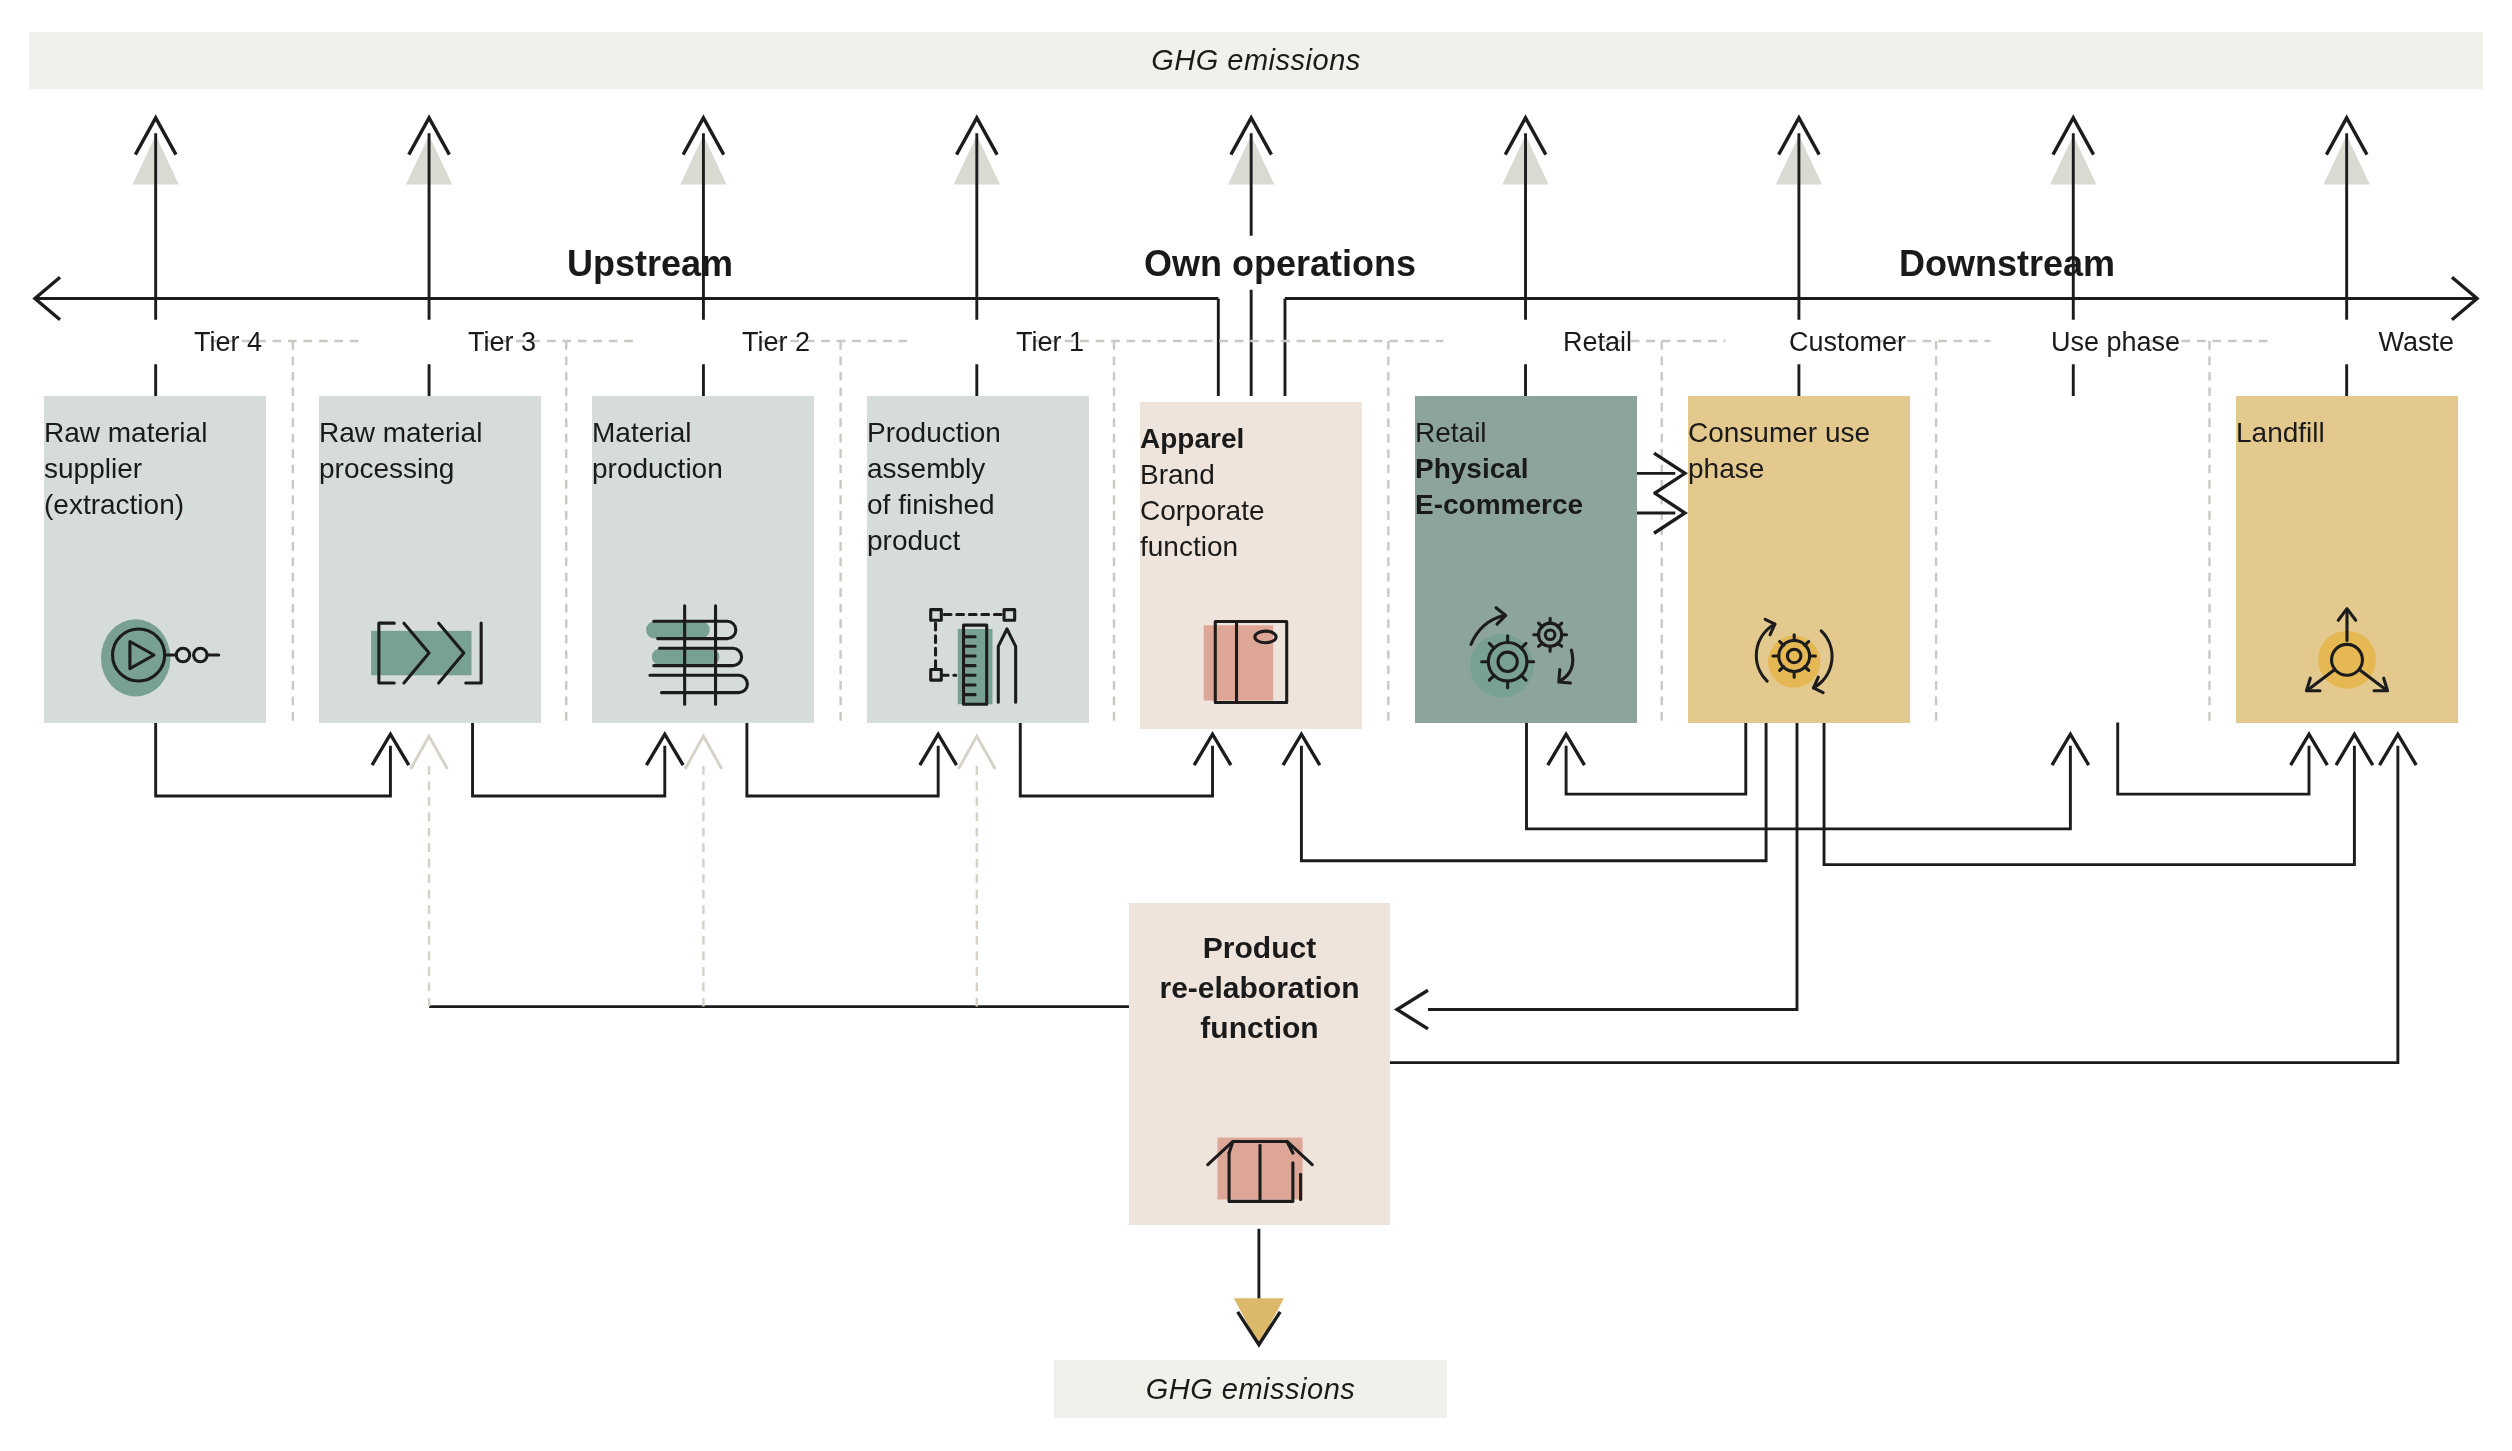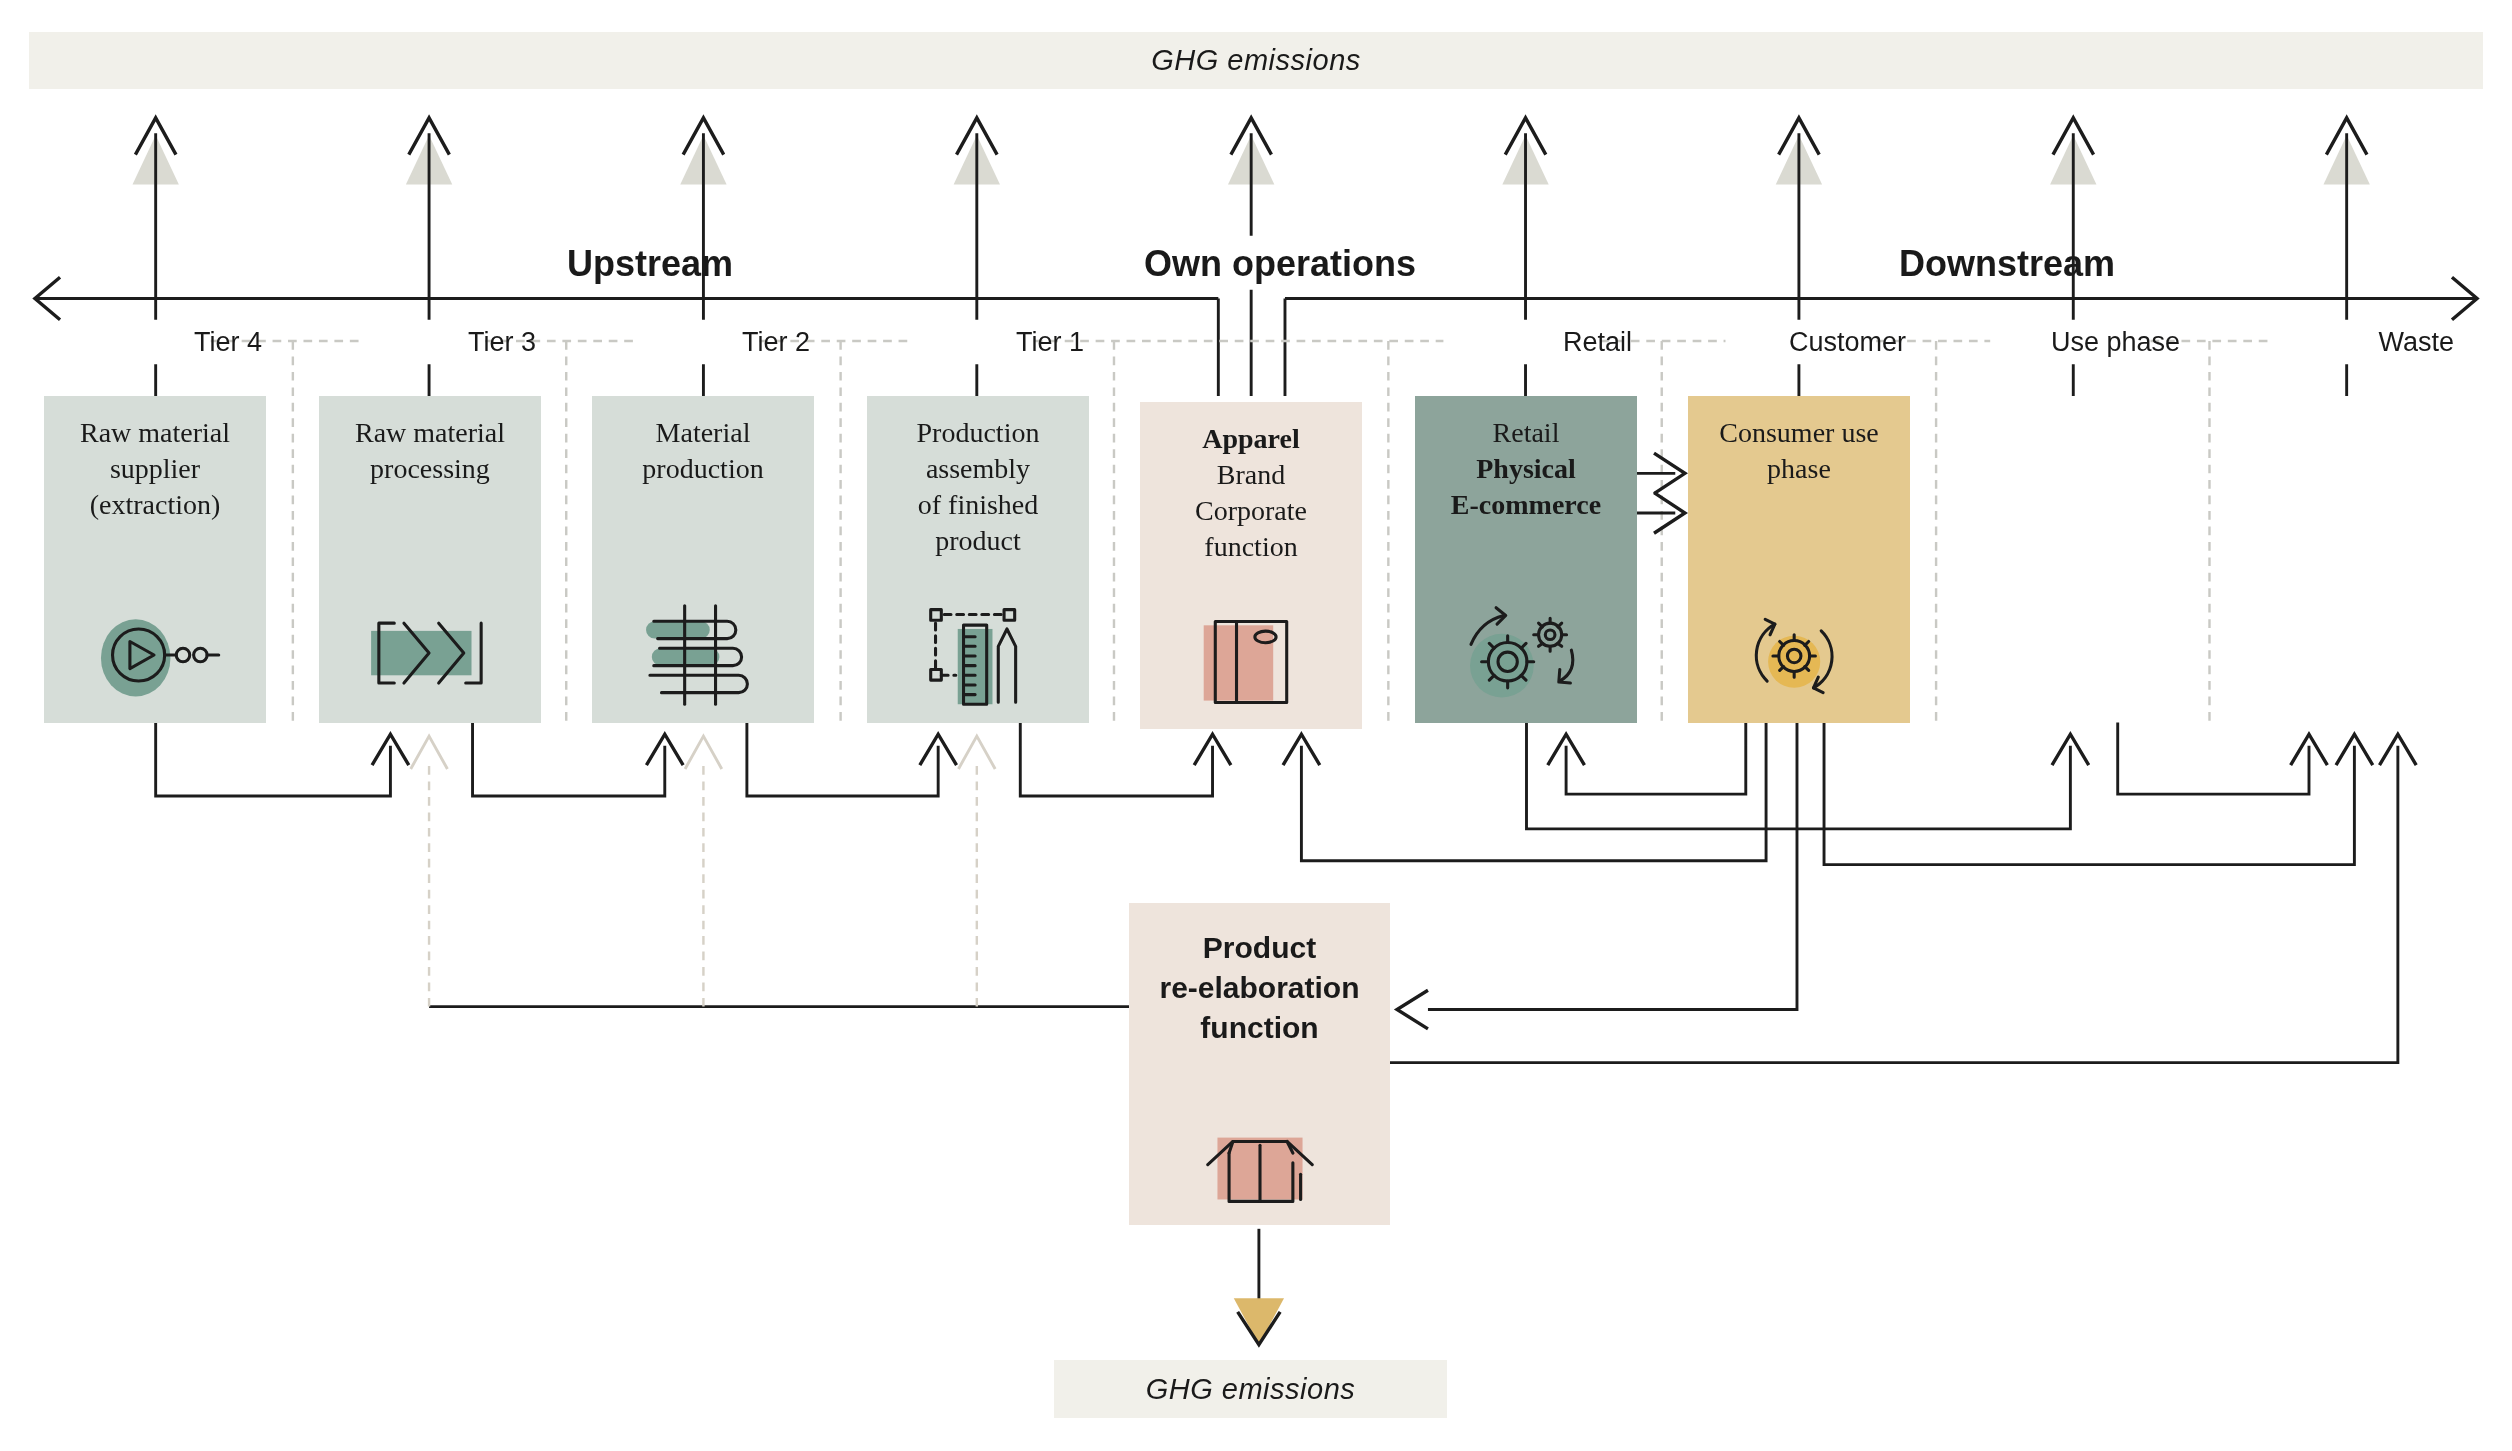--- a/index.html
+++ b/index.html
@@ -12,21 +12,21 @@
   .ghg-top{left:29px;top:32px;width:2454px;height:57px;}
   .ghg-bottom{left:1054px;top:1360px;width:393px;height:58px;}
 
   .region-label{position:absolute;width:329px;text-align:right;font-size:36px;font-weight:bold;top:243px;}
   .rl-up{left:404px;}
   .rl-own{left:1087px;}
   .rl-down{left:1786px;}
 
   .col-label{position:absolute;width:213px;top:327px;height:35px;text-align:right;font-size:27px;}
 
-  .stage-box{position:absolute;top:396px;width:222px;height:327px;text-align:center;font-family:Liberation Serif, serif;}
+  .stage-box{position:absolute;top:396px;width:222px;height:327px;}
   .stage-box.sage{background:var(--tier-box-bg,#d6ddd8);}
   .stage-box.own{background:var(--own-box-bg,#eee4dc);margin-top:6px;}
   .stage-box.retail{background:var(--retail-box-bg,#8da49b);}
   .stage-box.gold{background:var(--downstream-box-bg,#e4c98f);}
   .stage-lines{padding-top:19.3px;font-size:28px;line-height:36px;}
   .b{font-weight:bold;}
   .box-icon{position:absolute;bottom:11.6px;left:50%;transform:translateX(-50%);}
 
   .reelab-box{position:absolute;left:1129px;top:903px;width:261px;height:322px;background:var(--own-box-bg,#eee4dc);text-align:center;}
   .reelab-box .stage-lines{padding-top:25px;font-size:30px;line-height:40px;font-weight:bold;}
@@ -290,20 +290,35 @@
       <circle class="is" cx="70" cy="58" r="7"></circle>
       <path class="is" d="M86 58 H92 M81 69 L85 73 M70 74 V80 M59 69 L55 73 M54 58 H48 M59 47 L55 43 M70 42 V36 M81 47 L85 43"></path>
       <path class="is" d="M42 84 A37 37 0 0 1 50 25"></path>
       <path class="is" d="M40 20 L50 25 L45 36"></path>
       <path class="is" d="M98 32 A37 37 0 0 1 90 91"></path>
       <path class="is" d="M100 96 L90 91 L95 80"></path>
     </svg>
   </div>
 
 
+  <div class="stage-box gold" style="left:2236px">
+    <div class="stage-lines">
+      <div>Landfill</div>
+    </div>
+    <svg class="box-icon" width="145" height="111" viewBox="0 0 150 115">
+      <circle class="f-gold" cx="75" cy="62" r="30"></circle>
+      <circle class="is" cx="75" cy="62" r="16"></circle>
+      <path class="is" d="M75 42 V12"></path>
+        <path class="is" d="M66 21 L75 9 L84 21"></path>
+      <path class="is" d="M61 73 L36 92"></path>
+        <path class="is" d="M47 94 L33 94 L37 81"></path>
+      <path class="is" d="M89 73 L114 92"></path>
+        <path class="is" d="M103 94 L117 94 L113 81"></path>
+    </svg>
+  </div>
 
   <div class="reelab-box">
     <div class="stage-lines">
       <div>Product</div>
         <div>re-elaboration</div>
       <div>function</div>
     </div>
     <svg class="box-icon" width="155" height="116" viewBox="0 0 160 120">
       <rect class="f-pink" x="36" y="42" width="88" height="64"></rect>
       <path class="is" d="M48 58 V108 H114 V68"></path>

